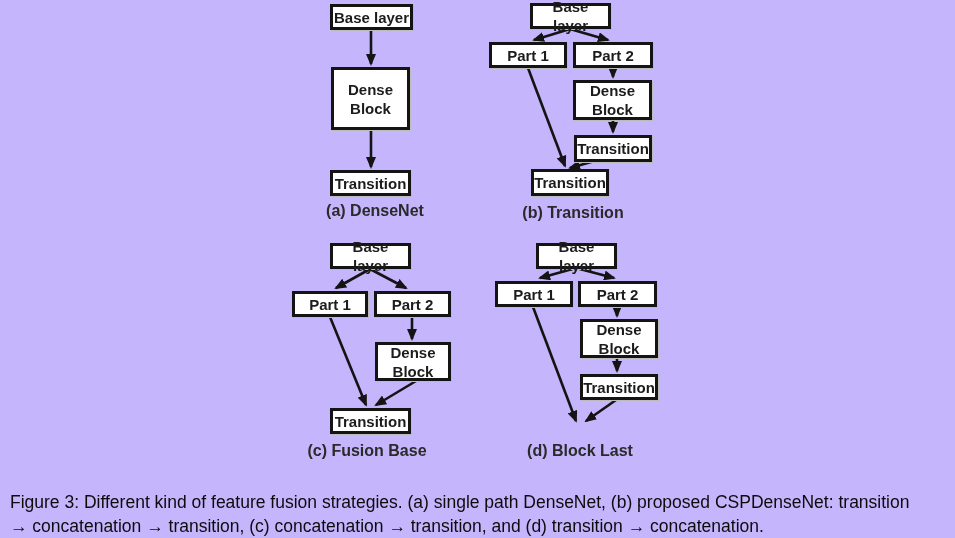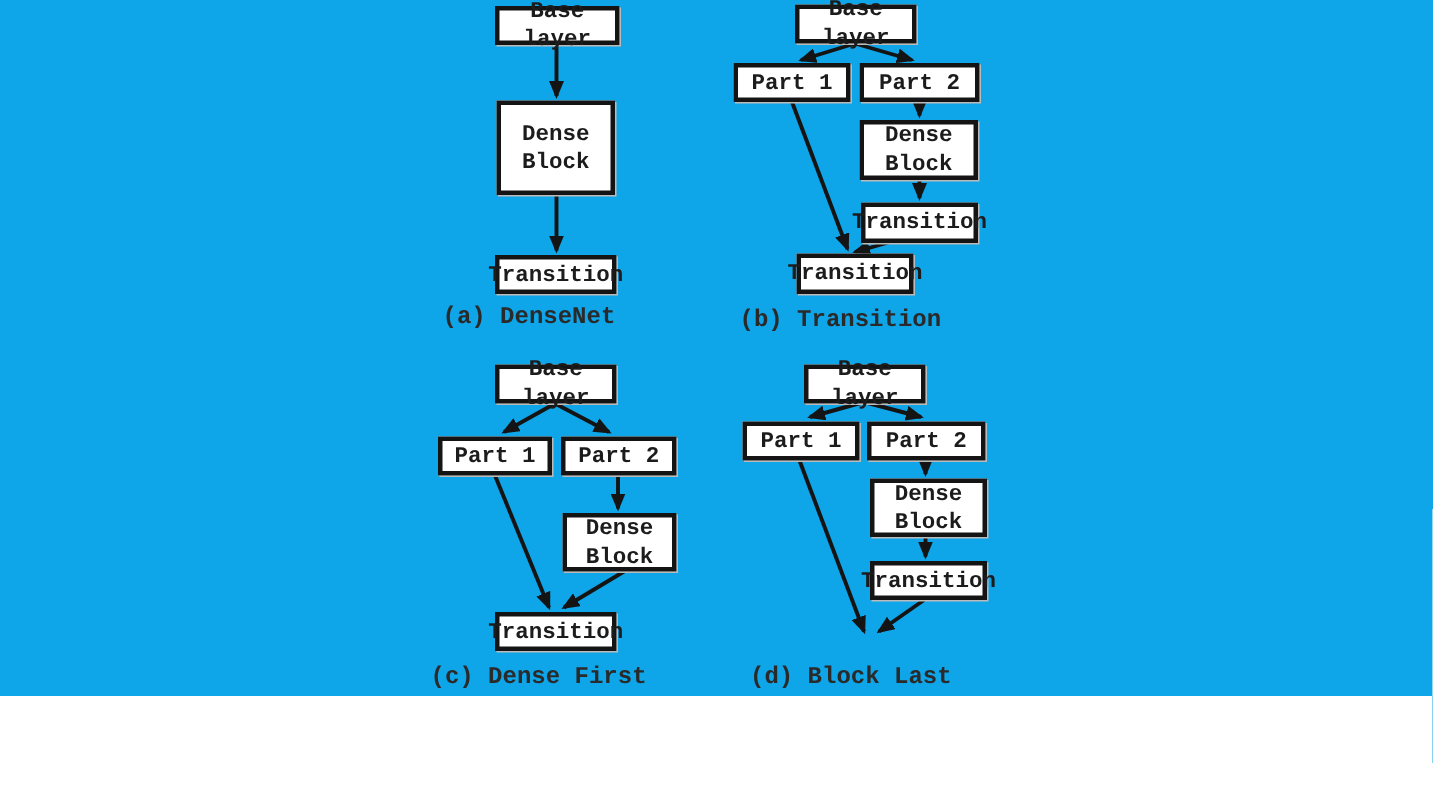--- a/index.html
+++ b/index.html
@@ -1,22 +1,22 @@
 <!DOCTYPE html>
 <html><head>
 <meta charset="utf-8">
 <style>
   html,body{margin:0;padding:0;background:#ffffff;}
-  #page{position:relative;width:955px;height:464px;background:#0ea5e9;overflow:hidden;
-        font-family:Liberation Mono, monospace;}
+  #page{position:relative;width:955px;height:538px;background:#c4b5fd;overflow:hidden;
+        font-family:Liberation Sans, sans-serif;}
   .node{position:absolute;box-sizing:border-box;border:3px solid #141414;background:#ffffff;
         display:flex;align-items:center;justify-content:center;text-align:center;
         font-weight:bold;font-size:15px;line-height:19px;color:#1c1c1c;
         box-shadow:1px 1px 0 #bbbbbb;}
-  .panel-label{position:absolute;width:160px;font-weight:bold;
+  .panel-label{position:absolute;width:160px;text-align:center;font-weight:bold;
         font-size:16px;color:#2a2a2a;}
   #arrows{position:absolute;left:0;top:0;width:955px;height:538px;pointer-events:none;}
   #arrows line{stroke:#141414;stroke-width:2.6px;}
   .caption{position:absolute;left:10px;width:940px;font-size:17.5px;line-height:24px;
         color:#0c0c0c;white-space:nowrap;}
   
   .a-base{left:330px;top:4px;width:83px;height:26px;}
   .a-dense{left:331px;top:67px;width:79px;height:63px;}
   .a-trans{left:330px;top:170px;width:81px;height:26px;}
   .a-label{left:295px;top:202px;}
@@ -97,26 +97,28 @@
     <div class="node b-trans2">Transition</div>
     <div class="panel-label b-label">(b) Transition</div>
   </div>
 
   <div>
     <div class="node c-base">Base layer</div>
     <div class="node c-part1">Part 1</div>
     <div class="node c-part2">Part 2</div>
     <div class="node c-dense">Dense Block</div>
     <div class="node c-trans">Transition</div>
-    <div class="panel-label c-label">(c) Dense First</div>
+    <div class="panel-label c-label">(c) Fusion Base</div>
   </div>
 
   <div>
     <div class="node d-base">Base layer</div>
     <div class="node d-part1">Part 1</div>
     <div class="node d-part2">Part 2</div>
     <div class="node d-dense">Dense Block</div>
     <div class="node d-trans">Transition</div>
     <div class="panel-label d-label">(d) Block Last</div>
   </div>
 
+  <div class="caption caption-line1">Figure 3: Different kind of feature fusion strategies. (a) single path DenseNet, (b) proposed CSPDenseNet: transition</div>
+  <div class="caption caption-line2">→ concatenation → transition, (c) concatenation → transition, and (d) transition → concatenation.</div>
 
 </div>
 
 </body></html>

